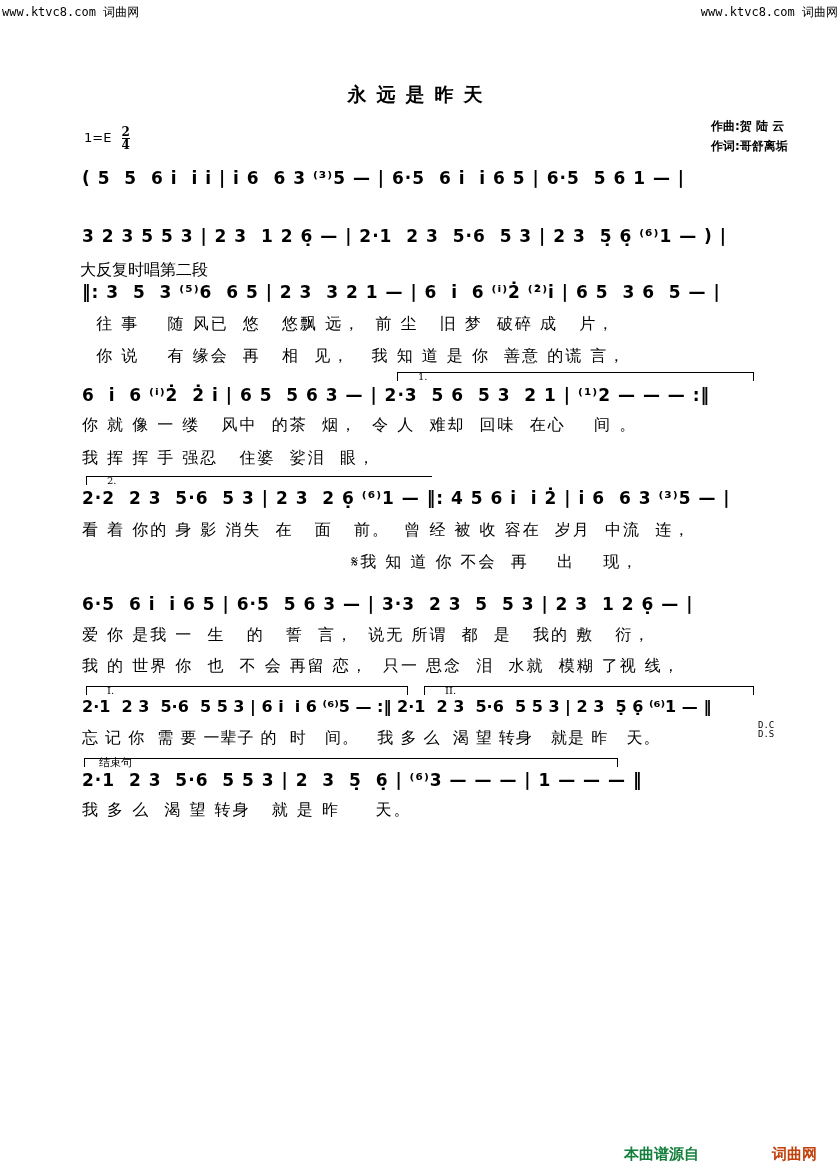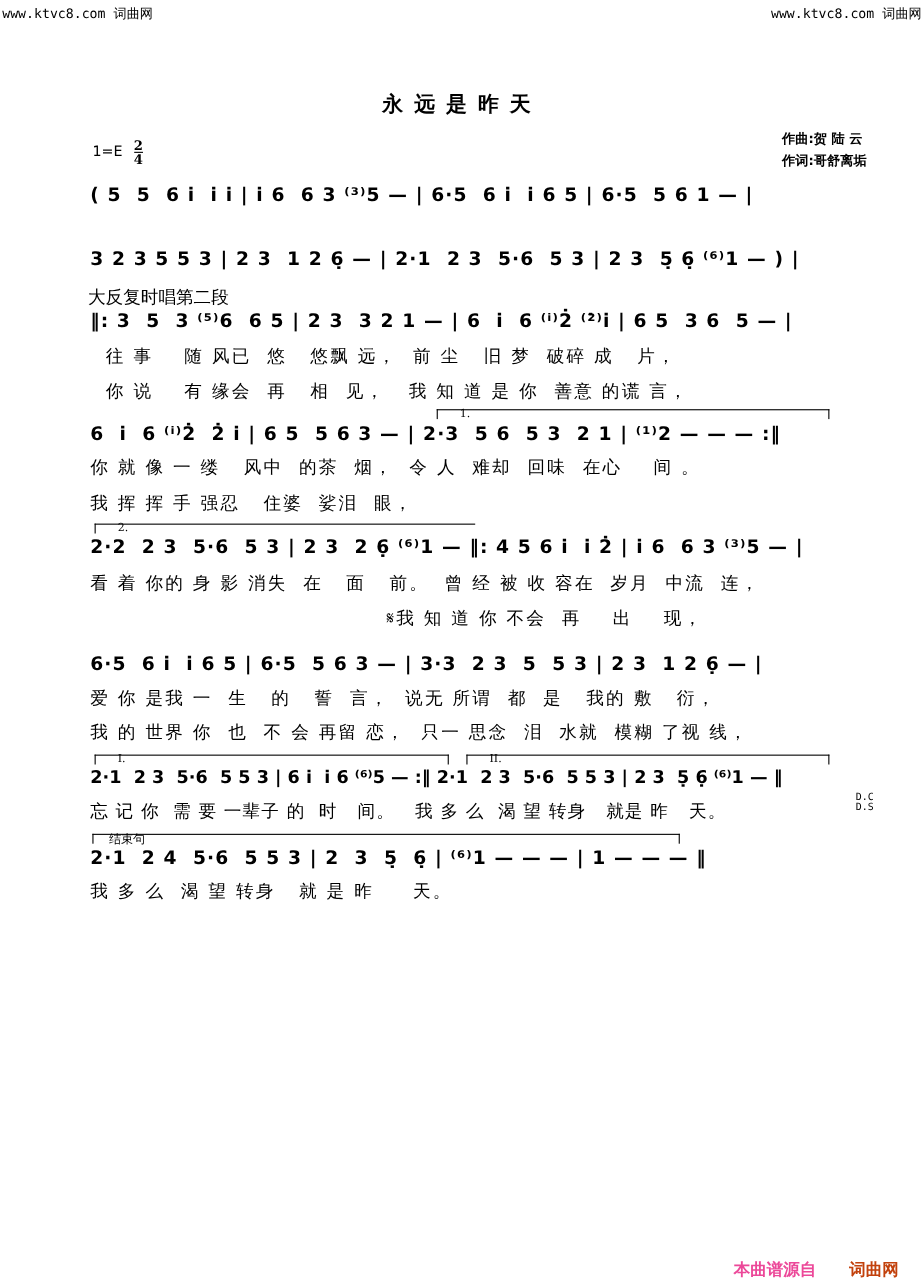--- a/index.html
+++ b/index.html
@@ -13,23 +13,23 @@
   .ts span:first-child{border-bottom:1px solid #000;}
   .credit{position:absolute;left:668px;font-size:12px;font-weight:bold;margin-left:43px;}
   .row{position:absolute;left:82px;width:680px;font-size:17px;font-weight:bold;white-space:pre;letter-spacing:1px;}
   .lyr{position:absolute;left:82px;width:680px;font-size:16px;white-space:pre;letter-spacing:2px;}
   .note-lbl{position:absolute;font-size:16px;}
   .volta{position:absolute;border-top:1px solid #000;height:8px;}
   .volta.lft{border-left:1px solid #000;}
   .volta.rt{border-right:1px solid #000;}
   .volta span{position:absolute;top:-2px;left:20px;font-size:10px;font-family:"DejaVu Serif",serif;}
   .footer{position:absolute;top:1145px;font-weight:bold;font-size:15px;}
-  .footer.src{left:624px;color:#ec4899;margin-left:43px;}
+  .footer.src{left:624px;color:#15803d;}
   .footer.site{left:772px;color:#c2410c;}
-  .dcds{position:absolute;left:758px;top:721px;font-family:"DejaVu Sans Mono",monospace;font-size:9px;line-height:9px;margin-left:20px;}
+  .dcds{position:absolute;left:758px;top:721px;font-family:"DejaVu Sans Mono",monospace;font-size:9px;line-height:9px;}
 </style>
 </head>
 <body>
 
 <div class="wm l">www.ktvc8.com 词曲网</div>
 <div class="wm r">www.ktvc8.com 词曲网</div>
 
 <div class="title">永远是昨天</div>
 
 <div class="key">
@@ -79,17 +79,17 @@
 <div class="row" style="top:697px;font-size:16px;letter-spacing:0">2·1  2 3  5·6  5 5 3 | 6 i  i 6 ⁽⁶⁾5 — :‖ 2·1  2 3  5·6  5 5 3 | 2 3  5̣ 6̣ ⁽⁶⁾1 — ‖</div>
 <div class="lyr" style="top:728px;letter-spacing:1px">忘 记 你  需 要 一辈子 的  时   间。   我 多 么  渴 望 转身   就是 昨   天。</div>
 <div class="dcds">
   <div>D.C</div>
   <div>D.S</div>
 </div>
 
 <div class="volta lft rt" style="left:84px;top:758px;width:532px">
     <span style="left:14px;top:-4px;font-size:11px">结束句</span>
   </div>
-<div class="row" style="top:770px">2·1  2 4  5·6  5 5 3 | 2  3  5̣  6̣ | ⁽⁶⁾1 — — — | 1 — — — ‖</div>
+<div class="row" style="top:770px">2·1  2 3  5·6  5 5 3 | 2  3  5̣  6̣ | ⁽⁶⁾3 — — — | 1 — — — ‖</div>
 <div class="lyr" style="top:800px">我 多 么  渴 望 转身   就 是 昨     天。</div>
 
 <div class="footer src">本曲谱源自</div>
 <div class="footer site">词曲网</div>
 
 </body></html>

